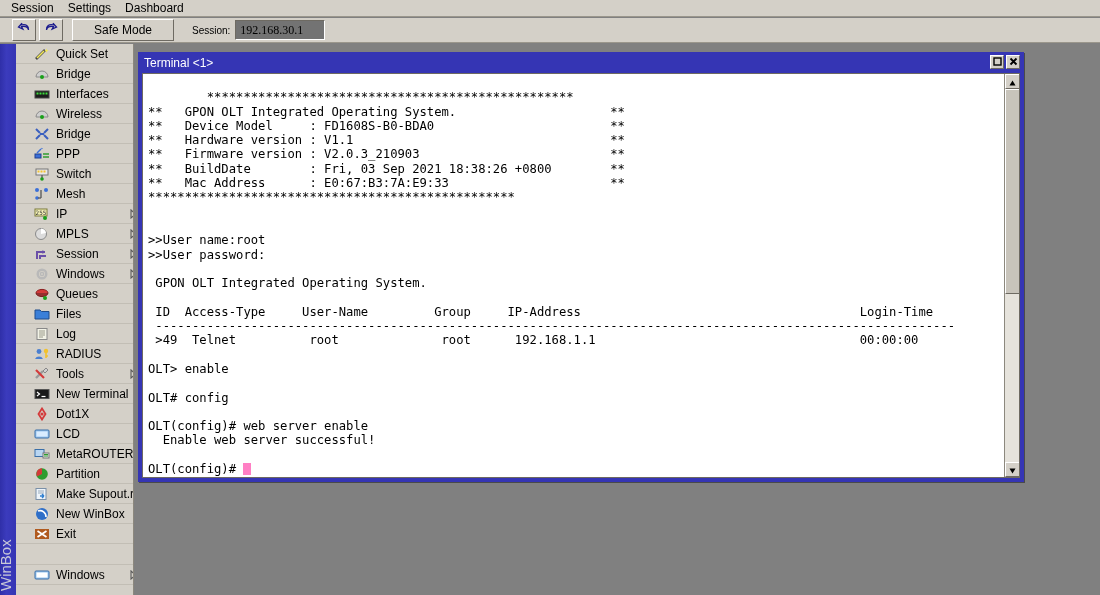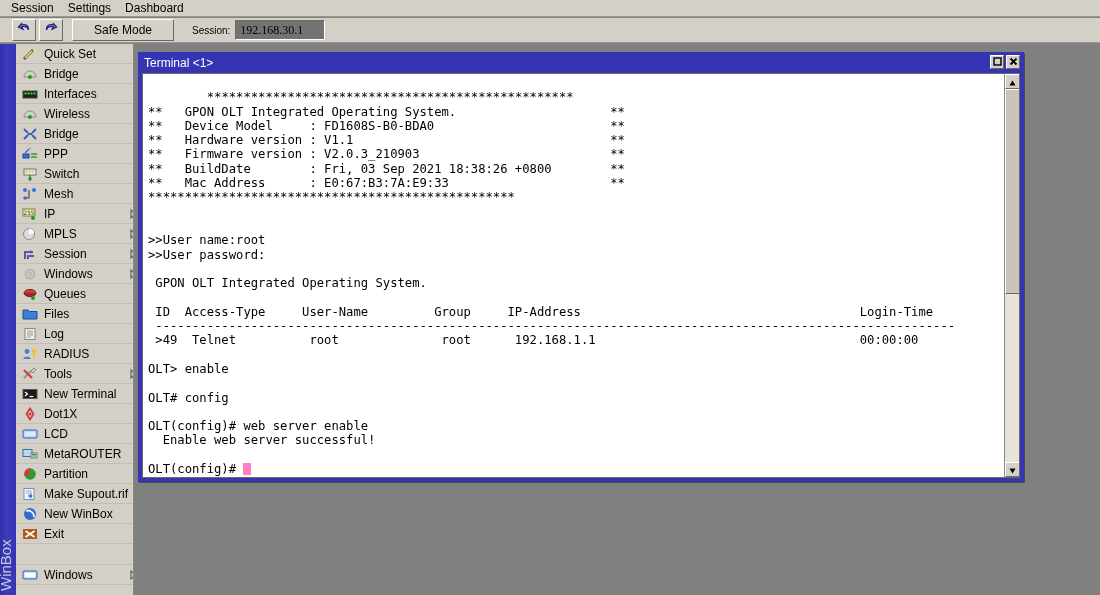--- a/index.html
+++ b/index.html
@@ -124,21 +124,21 @@
     background: #d4d0c8;
     border-right: 1px solid #8c887e;
     box-sizing: border-box;
     overflow: hidden;
   }
   .sb-item {
     position: relative;
     height: 20px;
     display: flex;
     align-items: center;
-    padding-left: 6px;
+    padding-left: 18px;
     box-sizing: border-box;
     border-bottom: 1px solid #c2beb5;
     font-size: 12px;
     cursor: default;
     white-space: nowrap;
   }
   .sb-gap { height: 20px; border-bottom: 1px solid #c2beb5; }
   .sb-icon {
     width: 16px; height: 14px;
     margin-right: 6px;

